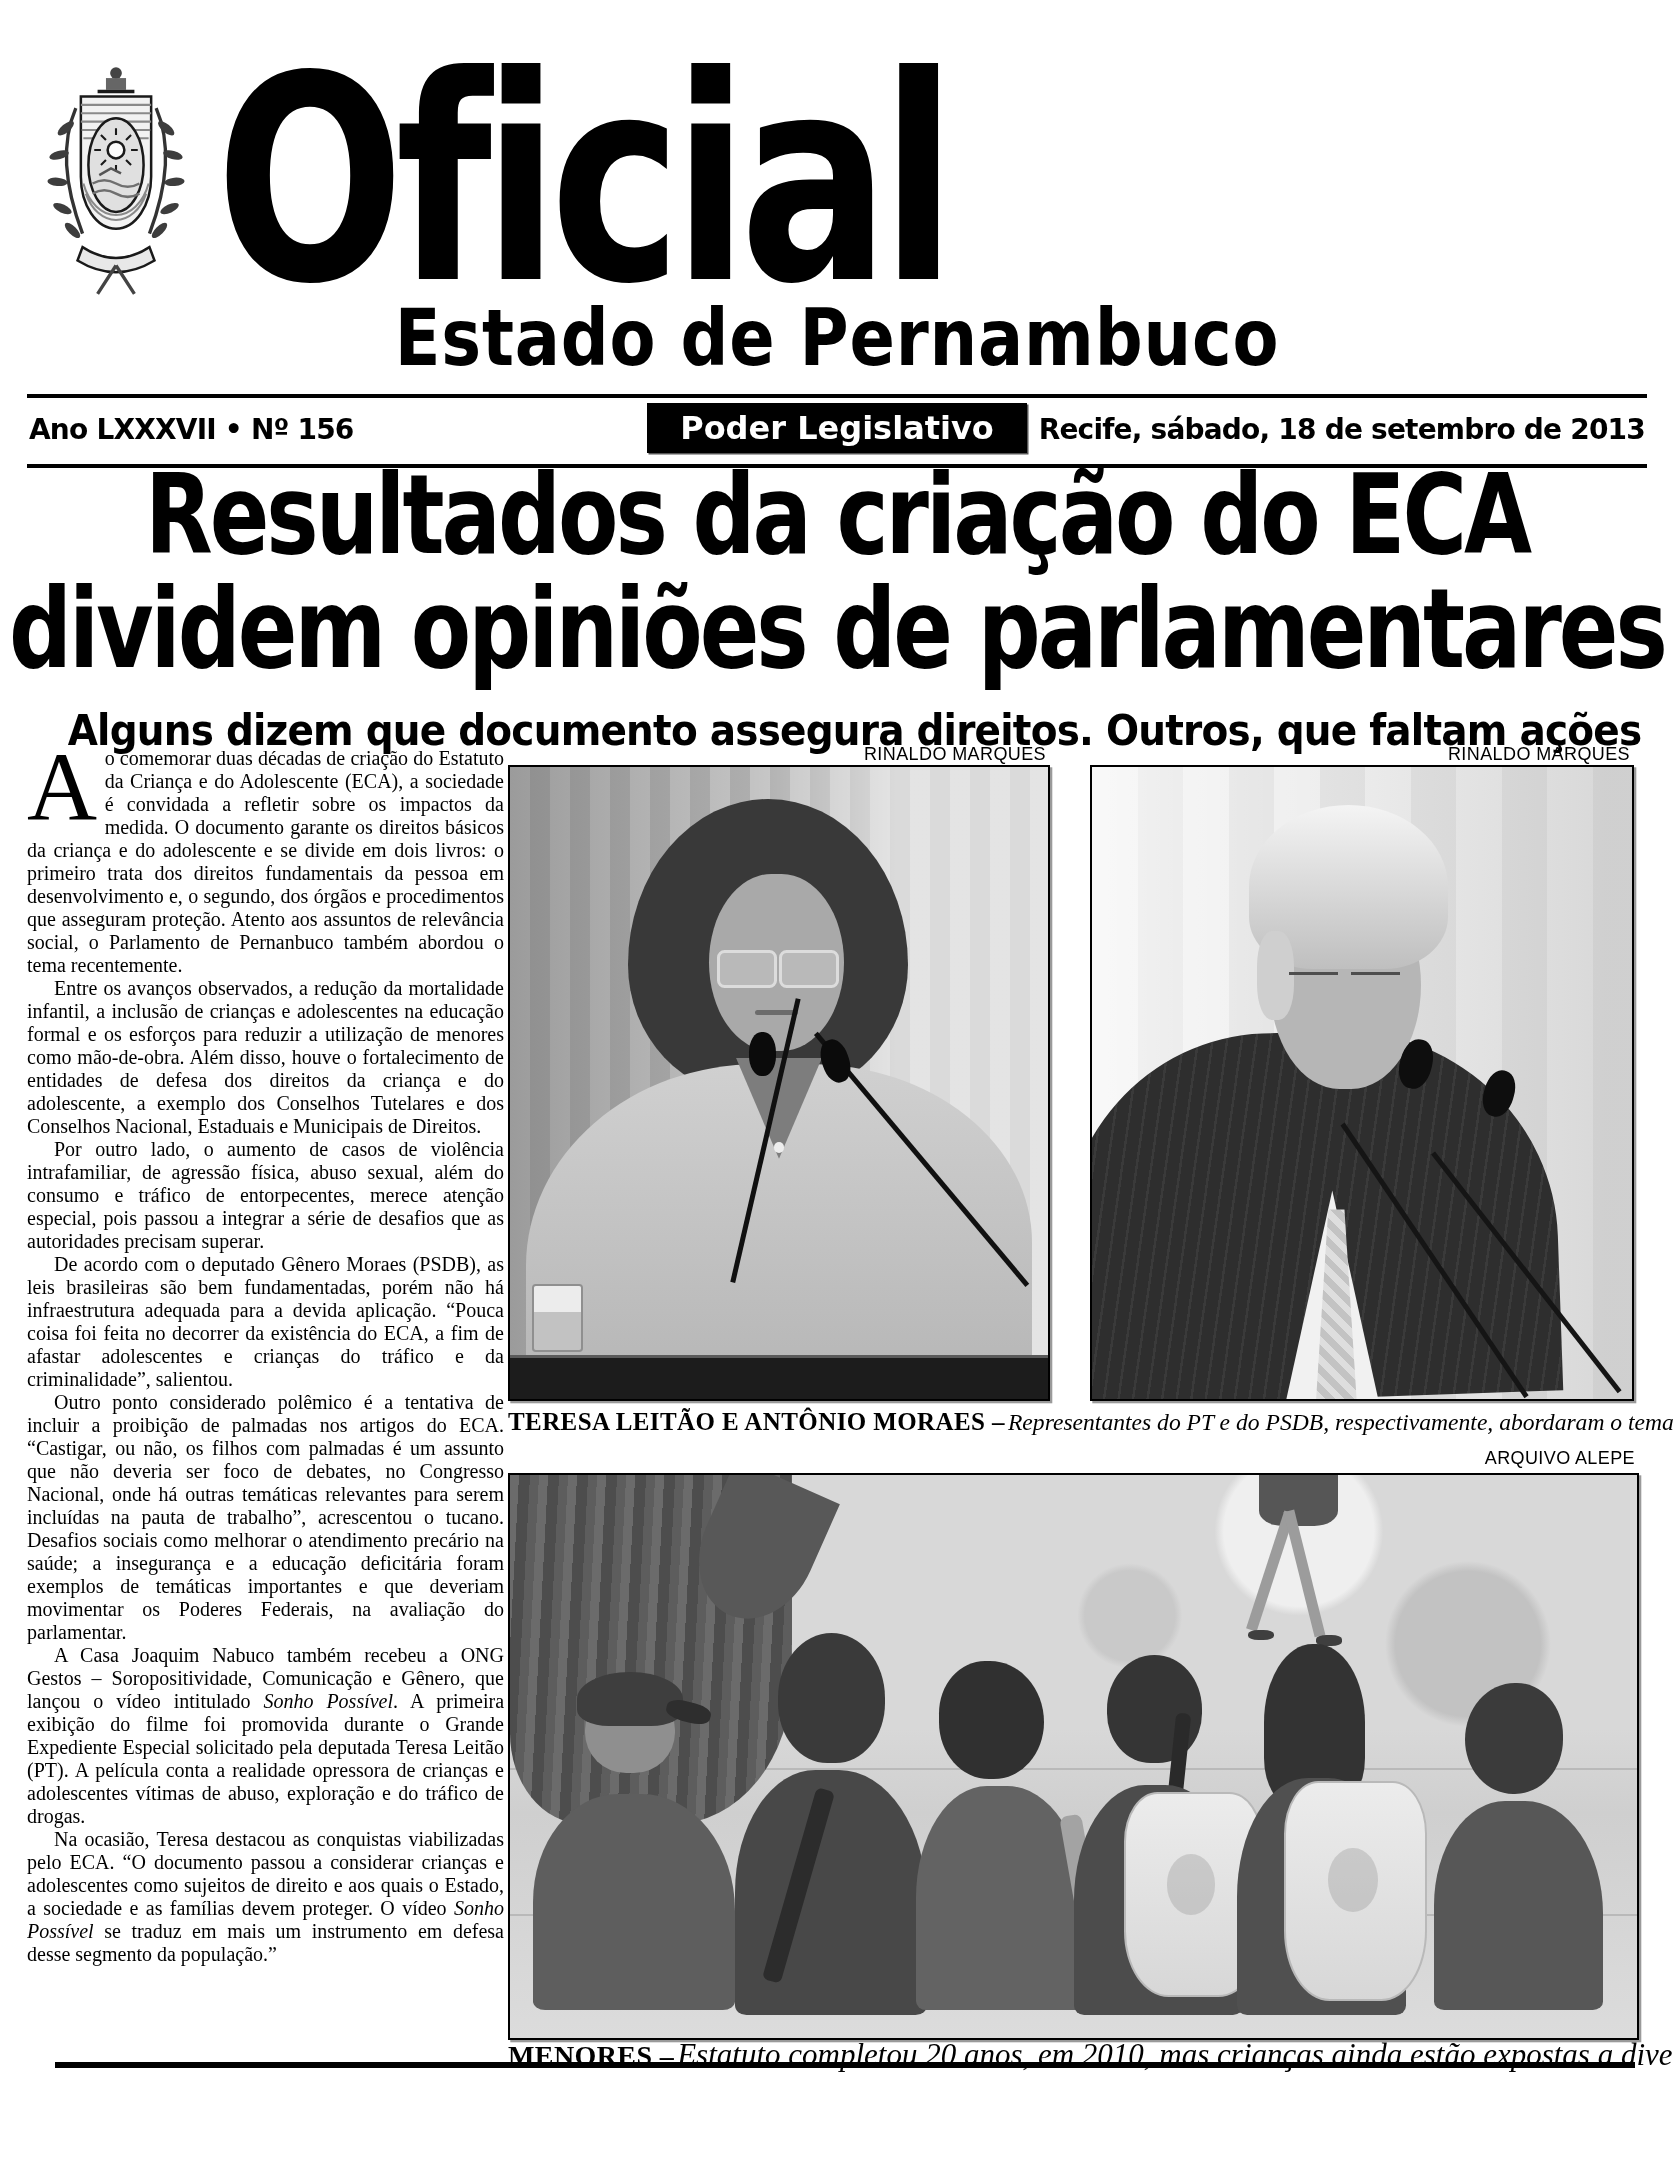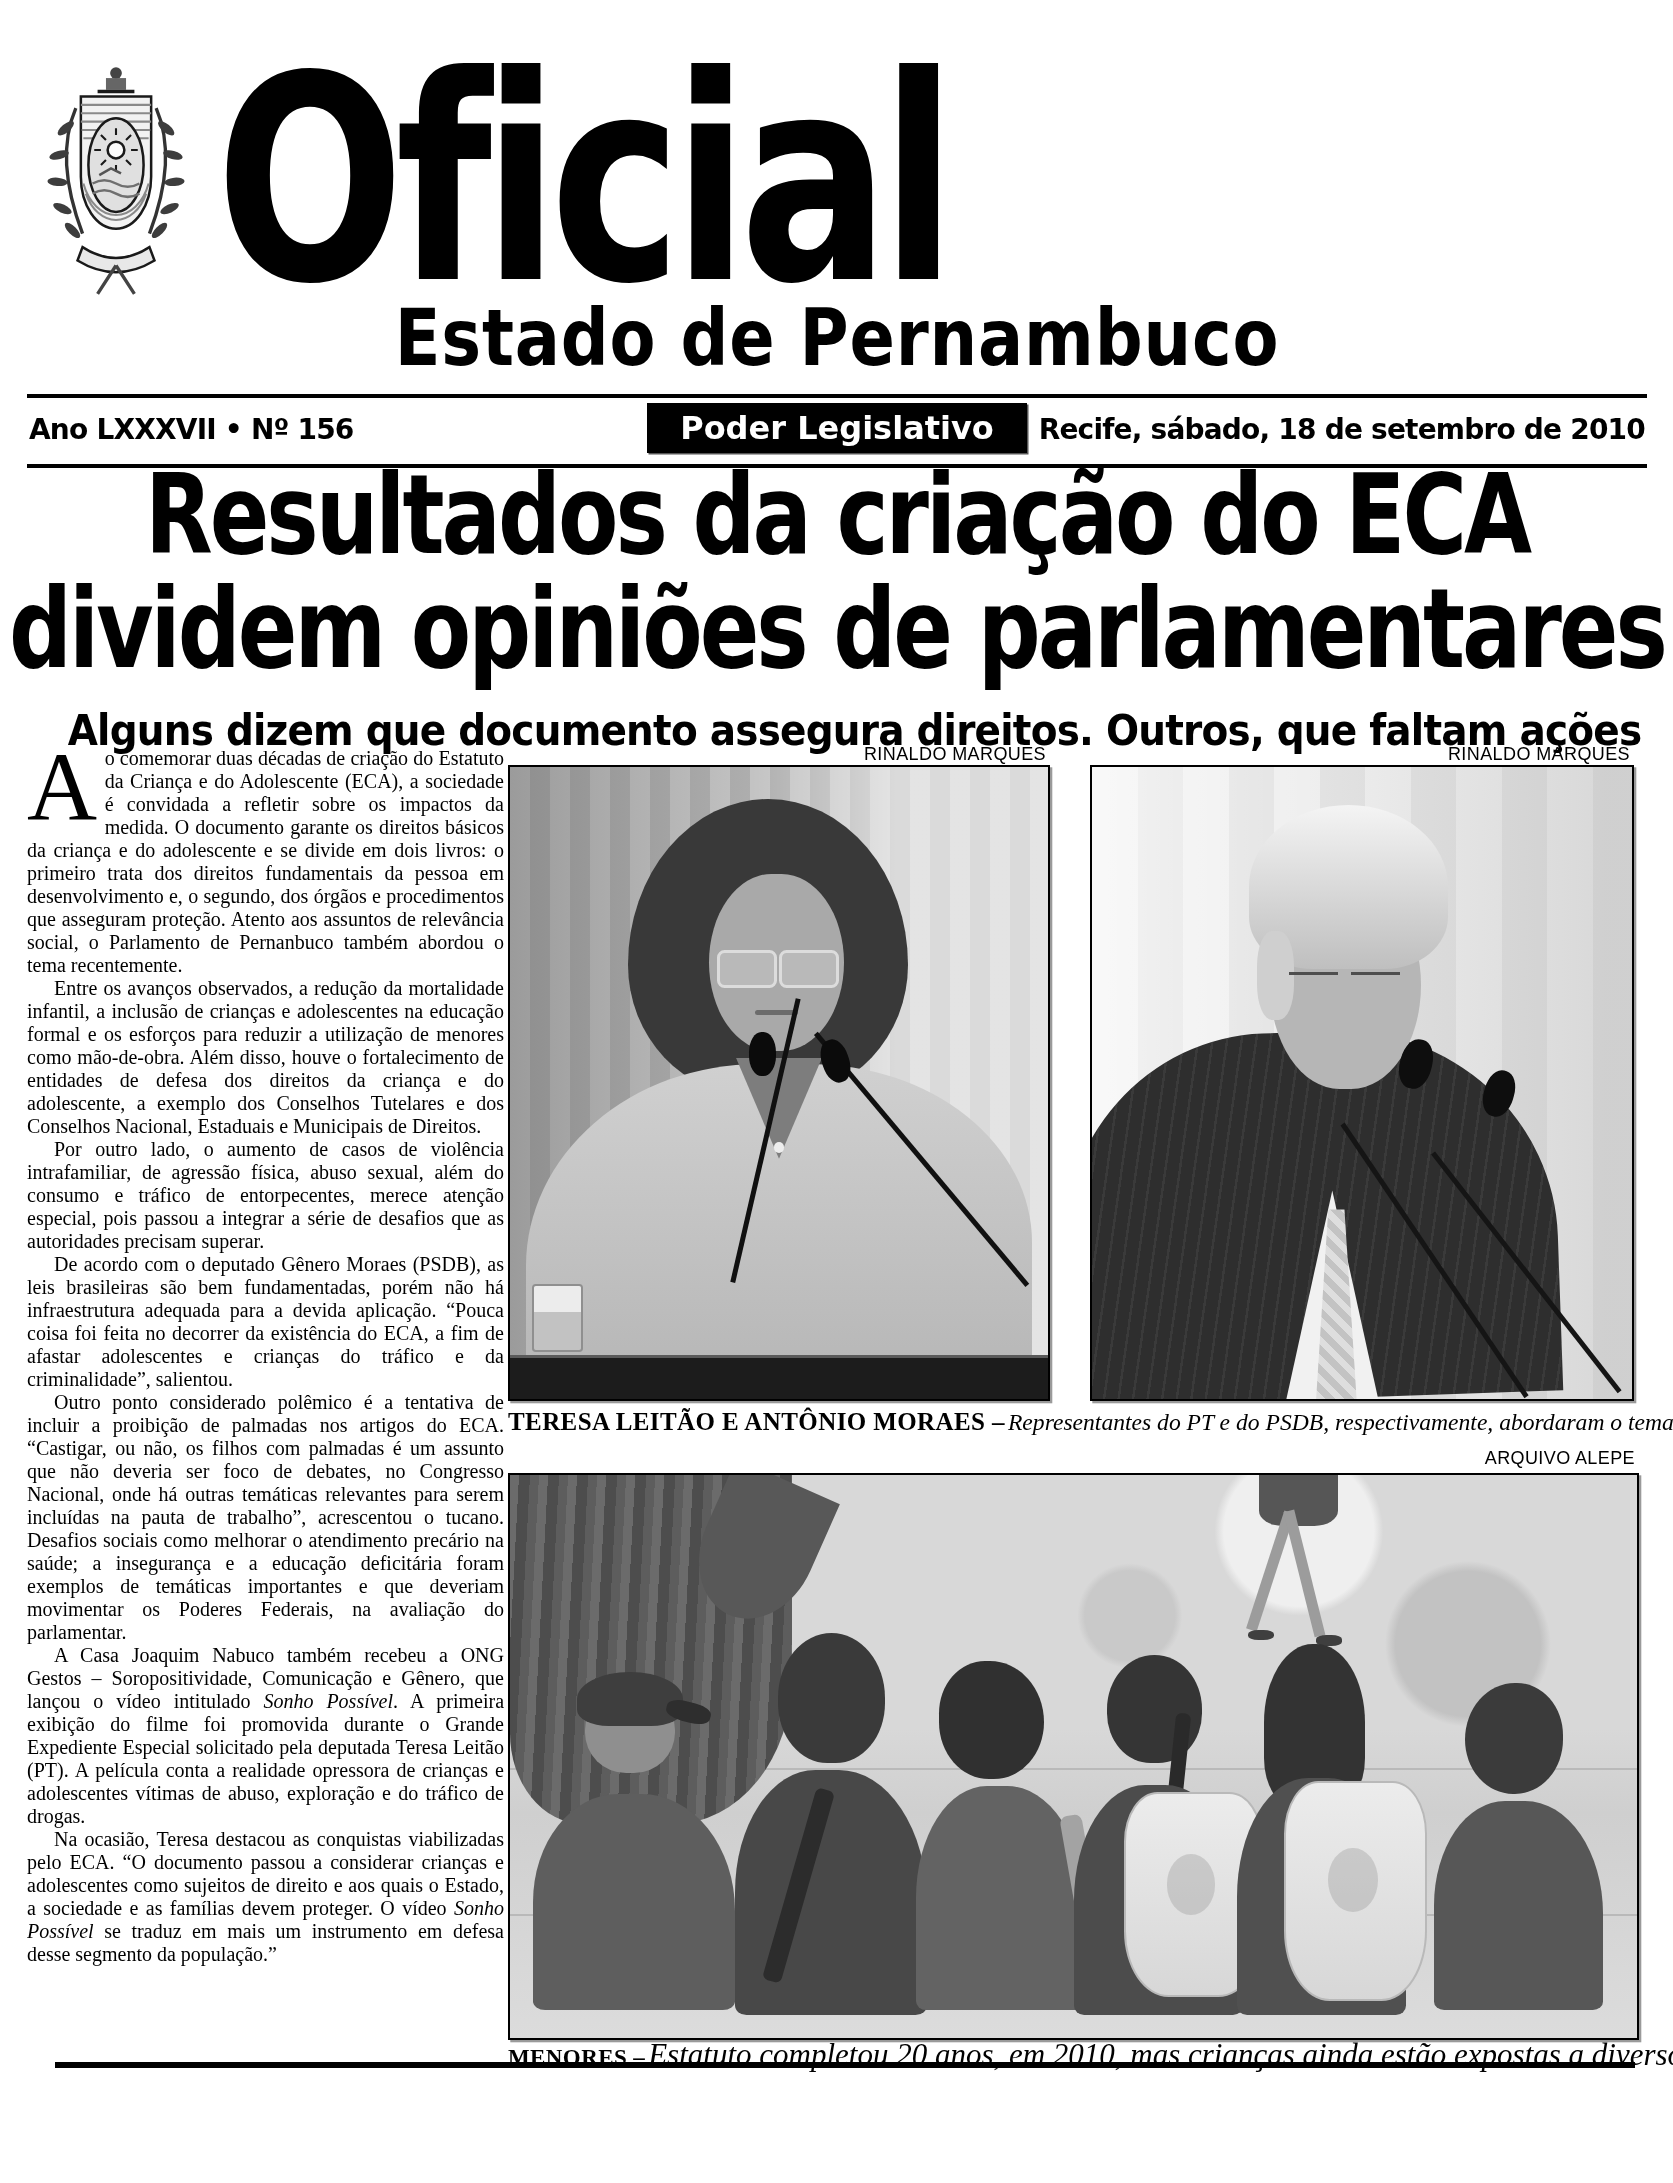--- a/index.html
+++ b/index.html
@@ -180,21 +180,21 @@
       </g>
     </svg>
     <div id="mast-right"><span class="mast-word">Oficial</span></div>
   </div>
   <div id="subtitle"><span>Estado de Pernambuco</span></div>
 
   <div class="rule" id="rule-top"></div>
   <div id="infobar">
     <span id="edition">Ano LXXXVII • Nº 156</span>
     <div id="section-badge">Poder Legislativo</div>
-    <span id="dateline">Recife, sábado, 18 de setembro de 2010</span>
+    <span id="dateline">Recife, sábado, 18 de setembro de 2013</span>
   </div>
   <div class="rule" id="rule-mid"></div>
 
   <div id="headline">
     <div id="hl1"><span class="hl-line">Resultados da criação do ECA</span></div>
     <div id="hl2"><span class="hl-line">dividem opiniões de parlamentares</span></div>
     <div id="subheadline"><span>Alguns dizem que documento assegura direitos. Outros, que faltam ações</span></div>
   </div>
 
   <div id="article-body">
@@ -292,20 +292,20 @@
       <div class="body" style="background:#505050;"></div>
       <div class="bpack" style="left:28%;bottom:4%;width:82%;height:58%;"></div>
     </div>
     <div class="kid" style="left:82%;bottom:5%;width:15%;height:58%;">
       <div class="head" style="left:18%;top:0;width:58%;height:34%;background:#3b3b3b;border-radius:52% 48% 50% 50%;"></div>
       <div class="body" style="background:#575757;"></div>
     </div>
   </div>
 
   <div style="position:absolute;left:508px;top:2037px;width:1140px;white-space:nowrap;">
-    <span style="font-weight:bold;font-size:23px;letter-spacing:0.4px;">MENORES –</span>
+    <span style="font-weight:bold;font-size:28px;letter-spacing:0.4px;">MENORES –</span>
     <span style="font-style:italic;font-size:31px;text-align:right;">Estatuto completou 20 anos, em 2010, mas crianças ainda estão expostas a diversos tipos de violência</span>
   </div>
 
   <div style="position:absolute;left:55px;top:2062px;width:1580px;height:6px;background:#000;"></div>
 
 </div>
 
 
 </body></html>

